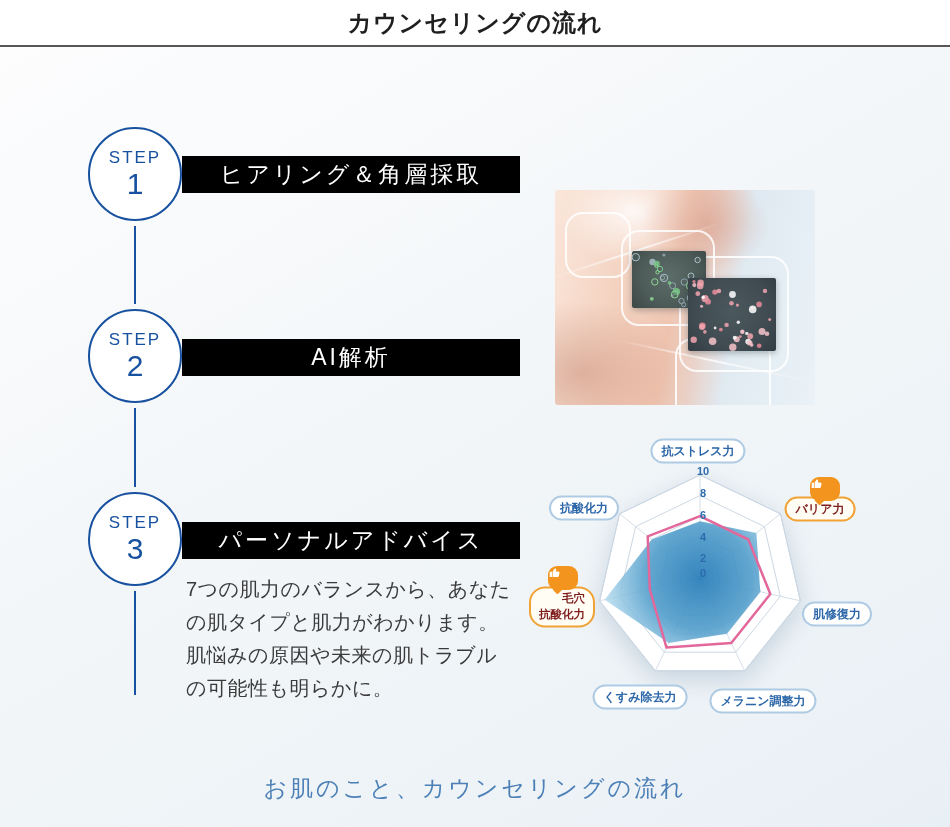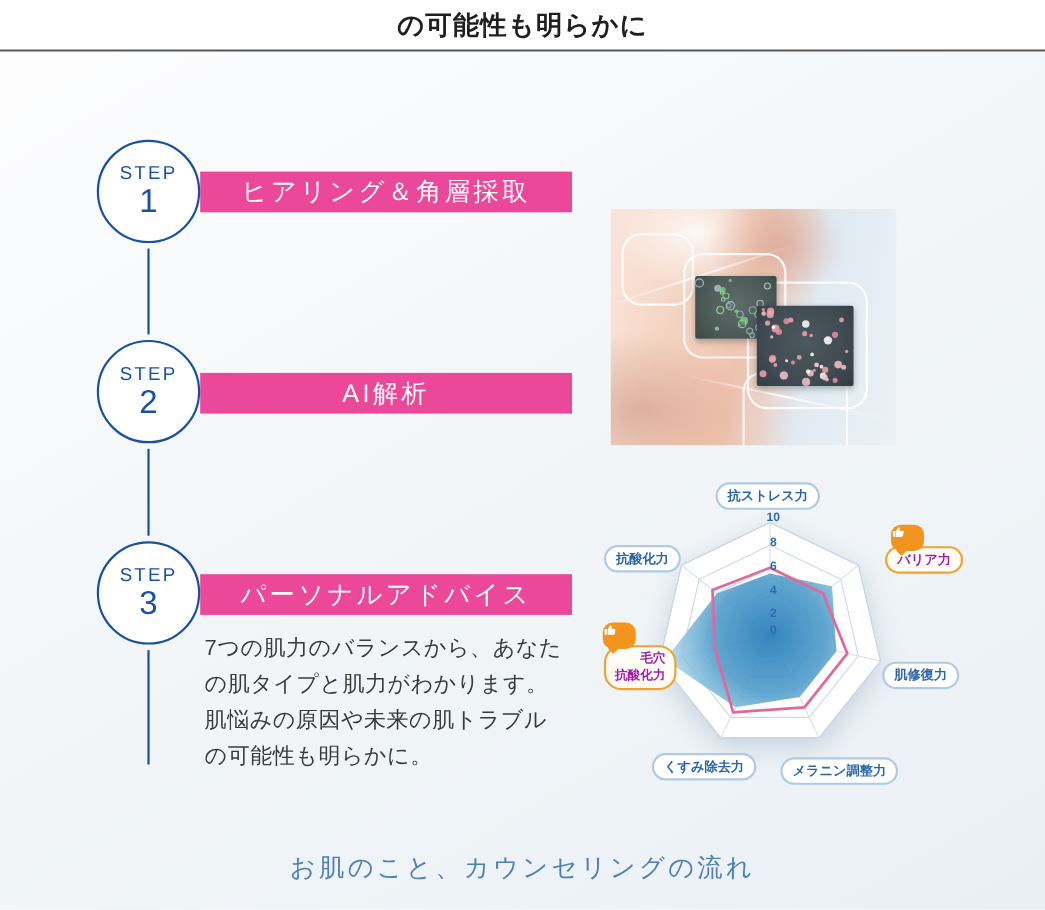--- a/index.html
+++ b/index.html
@@ -13,21 +13,21 @@
   
   .body-bg{position:absolute;top:47px;left:0;width:950px;height:780px;background:linear-gradient(150deg,#fdfdfe 0%,#f4f7f9 40%,#e9f0f5 100%);}
 
   
   .circle{position:absolute;width:94px;height:94px;border:2px solid #17519f;border-radius:50%;background:#fff;box-sizing:border-box;display:flex;flex-direction:column;align-items:center;justify-content:center;z-index:3;}
   .c-label{font-size:17px;color:#17519f;letter-spacing:2px;line-height:1.1;}
   .c-num{font-size:30px;color:#17519f;line-height:1.05;}
   .connector{position:absolute;left:134px;width:2px;background:#17519f;z-index:2;}
 
   
-  .bar{position:absolute;left:182px;width:338px;height:37px;background:#ec4899;display:flex;align-items:center;justify-content:center;z-index:2;}
+  .bar{position:absolute;left:182px;width:338px;height:37px;background:#000000;display:flex;align-items:center;justify-content:center;z-index:2;}
   .bar span{color:#fff;font-size:23px;letter-spacing:3px;font-weight:500;}
 
   
   .desc{position:absolute;left:186px;width:348px;margin:0;font-size:20px;line-height:33px;color:#3a3a3a;letter-spacing:0.5px;}
   .note{font-size:13px;margin-left:6px;letter-spacing:0;}
 
   
   .photo{position:absolute;left:555px;top:190px;width:260px;height:215px;border-radius:3px;overflow:hidden;
     background:
       radial-gradient(ellipse 90px 70px at 58% 16%, rgba(214,152,132,.55), transparent 70%),
@@ -37,36 +37,36 @@
   .ph-shape{position:absolute;border:2px solid rgba(255,255,255,.85);border-radius:18px;background:rgba(255,255,255,.06);}
   .flare{position:absolute;background:linear-gradient(90deg,transparent,rgba(255,255,255,.8),transparent);height:1.5px;}
   .cells{position:absolute;overflow:hidden;border-radius:2px;box-shadow:0 2px 6px rgba(40,60,70,.35);}
   .cells.green{left:77px;top:61px;width:74px;height:57px;background:radial-gradient(circle at 50% 45%,#5d6d69 0%,#4c5a58 60%,#3c4846 100%);}
   .cells.pink{left:133px;top:88px;width:88px;height:73px;background:radial-gradient(circle at 50% 45%,#4b585e 0%,#404c52 60%,#323d43 100%);}
 
   
   .radar{position:absolute;left:530px;top:430px;width:380px;height:300px;}
   .radar svg{position:absolute;left:0;top:0;}
   .axis-pill{position:absolute;transform:translate(-50%,-50%);background:#fff;border:2px solid #aecbe3;color:#2b66a8;font-size:12px;font-weight:bold;padding:2px 9px;border-radius:13px;white-space:nowrap;z-index:4;}
-  .axis-pill.hl{background:#fffdf4;border-color:#f0a234;color:#a21caf;margin-left:20px;}
+  .axis-pill.hl{background:#fffdf4;border-color:#f0a234;color:#7f1d1d;}
   .axis-pill.multi{white-space:pre-line;line-height:1.35;text-align:right;font-size:11.5px;padding:3px 8px;border-radius:16px;}
   .thumb-badge{position:absolute;transform:translate(-50%,-50%);width:30px;height:24px;background:#f2941d;border-radius:9px;display:flex;align-items:center;justify-content:center;z-index:5;}
   .thumb-badge::after{content:'';position:absolute;bottom:-3px;left:6px;width:7px;height:7px;background:#f2941d;transform:rotate(45deg);border-radius:1px;}
   .radar-tick{position:absolute;transform:translate(-50%,-50%);font-size:11px;font-weight:bold;color:#2e6bad;z-index:3;}
 
   
   .footer{position:absolute;top:773px;left:0;width:950px;text-align:center;font-size:23px;color:#4d80b6;letter-spacing:3px;}
 </style>
 </head>
 <body>
 
 <div class="stage">
 
   <header class="page-header">
-    <h1 class="page-title">の可能性も明らかに</h1>
+    <h1 class="page-title">カウンセリングの流れ</h1>
   </header>
 
   <div class="body-bg"></div>
 
   <div class="circle" style="left:88px;top:127px;">
     <span class="c-label">STEP</span>
     <span class="c-num">1</span>
   </div>
   <div class="connector" style="top:226px;height:78px;"></div>
   <div class="bar" style="top:156px;">

